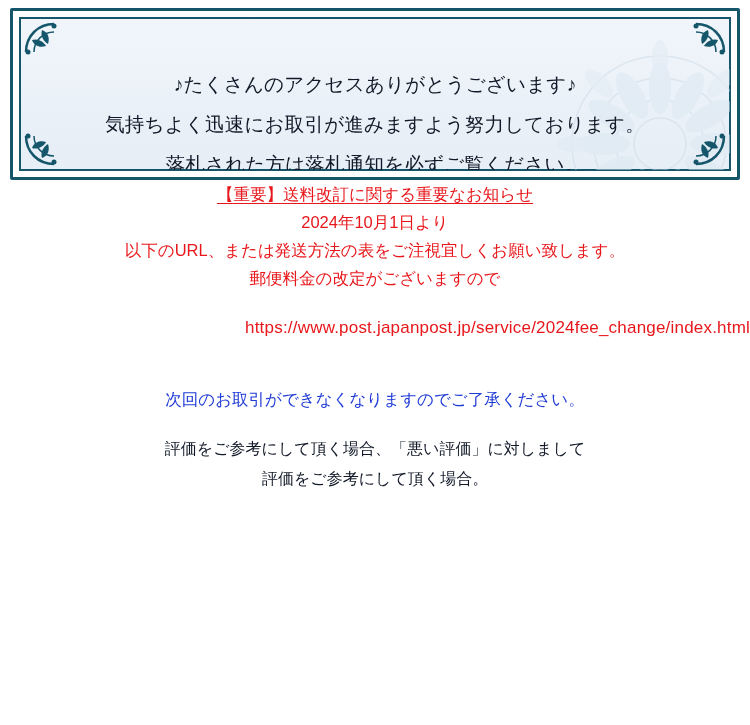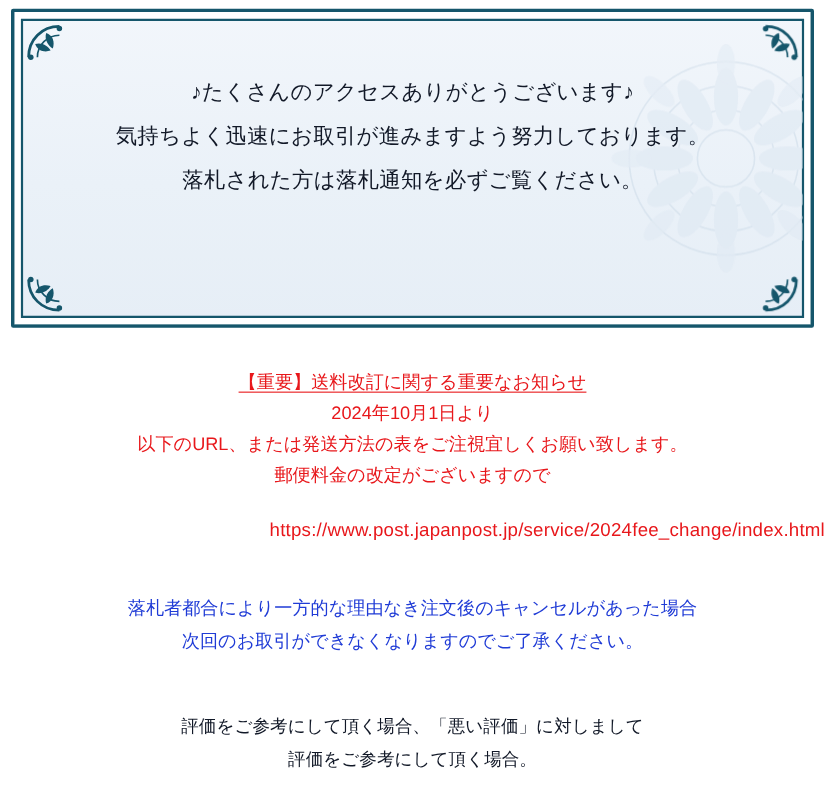--- a/index.html
+++ b/index.html
@@ -16,21 +16,21 @@
   .page {
     position: relative;
     width: 750px;
     height: 725px;
   }
 
   
   .banner-wrap {
     position: relative;
     margin: 8px 10px 0 10px;
-    height: 290px;
+    height: 172px;
     border-radius: 19px;
   }
   .banner-frame {
     position: absolute;
     inset: 0;
     border: 3px solid #15566b;
     border-radius: 2px;
     background: linear-gradient(180deg, #f2f6fb 0%, #eaf1f8 55%, #e6eef6 100%);
     box-shadow: inset 0 0 0 6px #ffffff, inset 0 0 0 8px #15566b;
   }
@@ -68,21 +68,20 @@
     text-align: center;
     color: #111827;
     font-size: 19.5px;
     line-height: 40px;
     letter-spacing: 0.2px;
   }
   .banner-text div { white-space: nowrap; }
 
   
   .notice {
-    margin-top: 36px;
     text-align: center;
     color: #e8171b;
     font-size: 16.5px;
     line-height: 28px;
   }
   .notice .underline {
     text-decoration: underline;
     text-underline-offset: 3px;
   }
   .url-line {
@@ -93,21 +92,21 @@
     letter-spacing: 0.2px;
   }
   .blue-block {
     margin-top: 46px;
     text-align: center;
     color: #1f3bd6;
     font-size: 16.5px;
     line-height: 30px;
   }
   .gray-block {
-    margin-top: 48px;
+    margin-top: 20px;
     text-align: center;
     color: #111827;
     font-size: 16px;
     line-height: 30px;
   }
 </style>
 </head>
 <body>
 
 <div class="page">
@@ -235,21 +234,20 @@
   <div class="notice">
     <div class="underline">【重要】送料改訂に関する重要なお知らせ</div>
     <div>2024年10月1日より</div>
     <div>以下のURL、または発送方法の表をご注視宜しくお願い致します。</div>
     <div>郵便料金の改定がございますので</div>
   </div>
 
   <div class="url-line">https://www.post.japanpost.jp/service/2024fee_change/index.html</div>
 
   <div class="blue-block">
-    <div>落札者都合により一方的な理由なき注文後のキャンセルがあった場合</div>
     <div>次回のお取引ができなくなりますのでご了承ください。</div>
   </div>
 
   <div class="gray-block">
     <div>評価をご参考にして頂く場合、「悪い評価」に対しまして</div>
     <div>評価をご参考にして頂く場合。</div>
   </div>
 
 </div>
 

